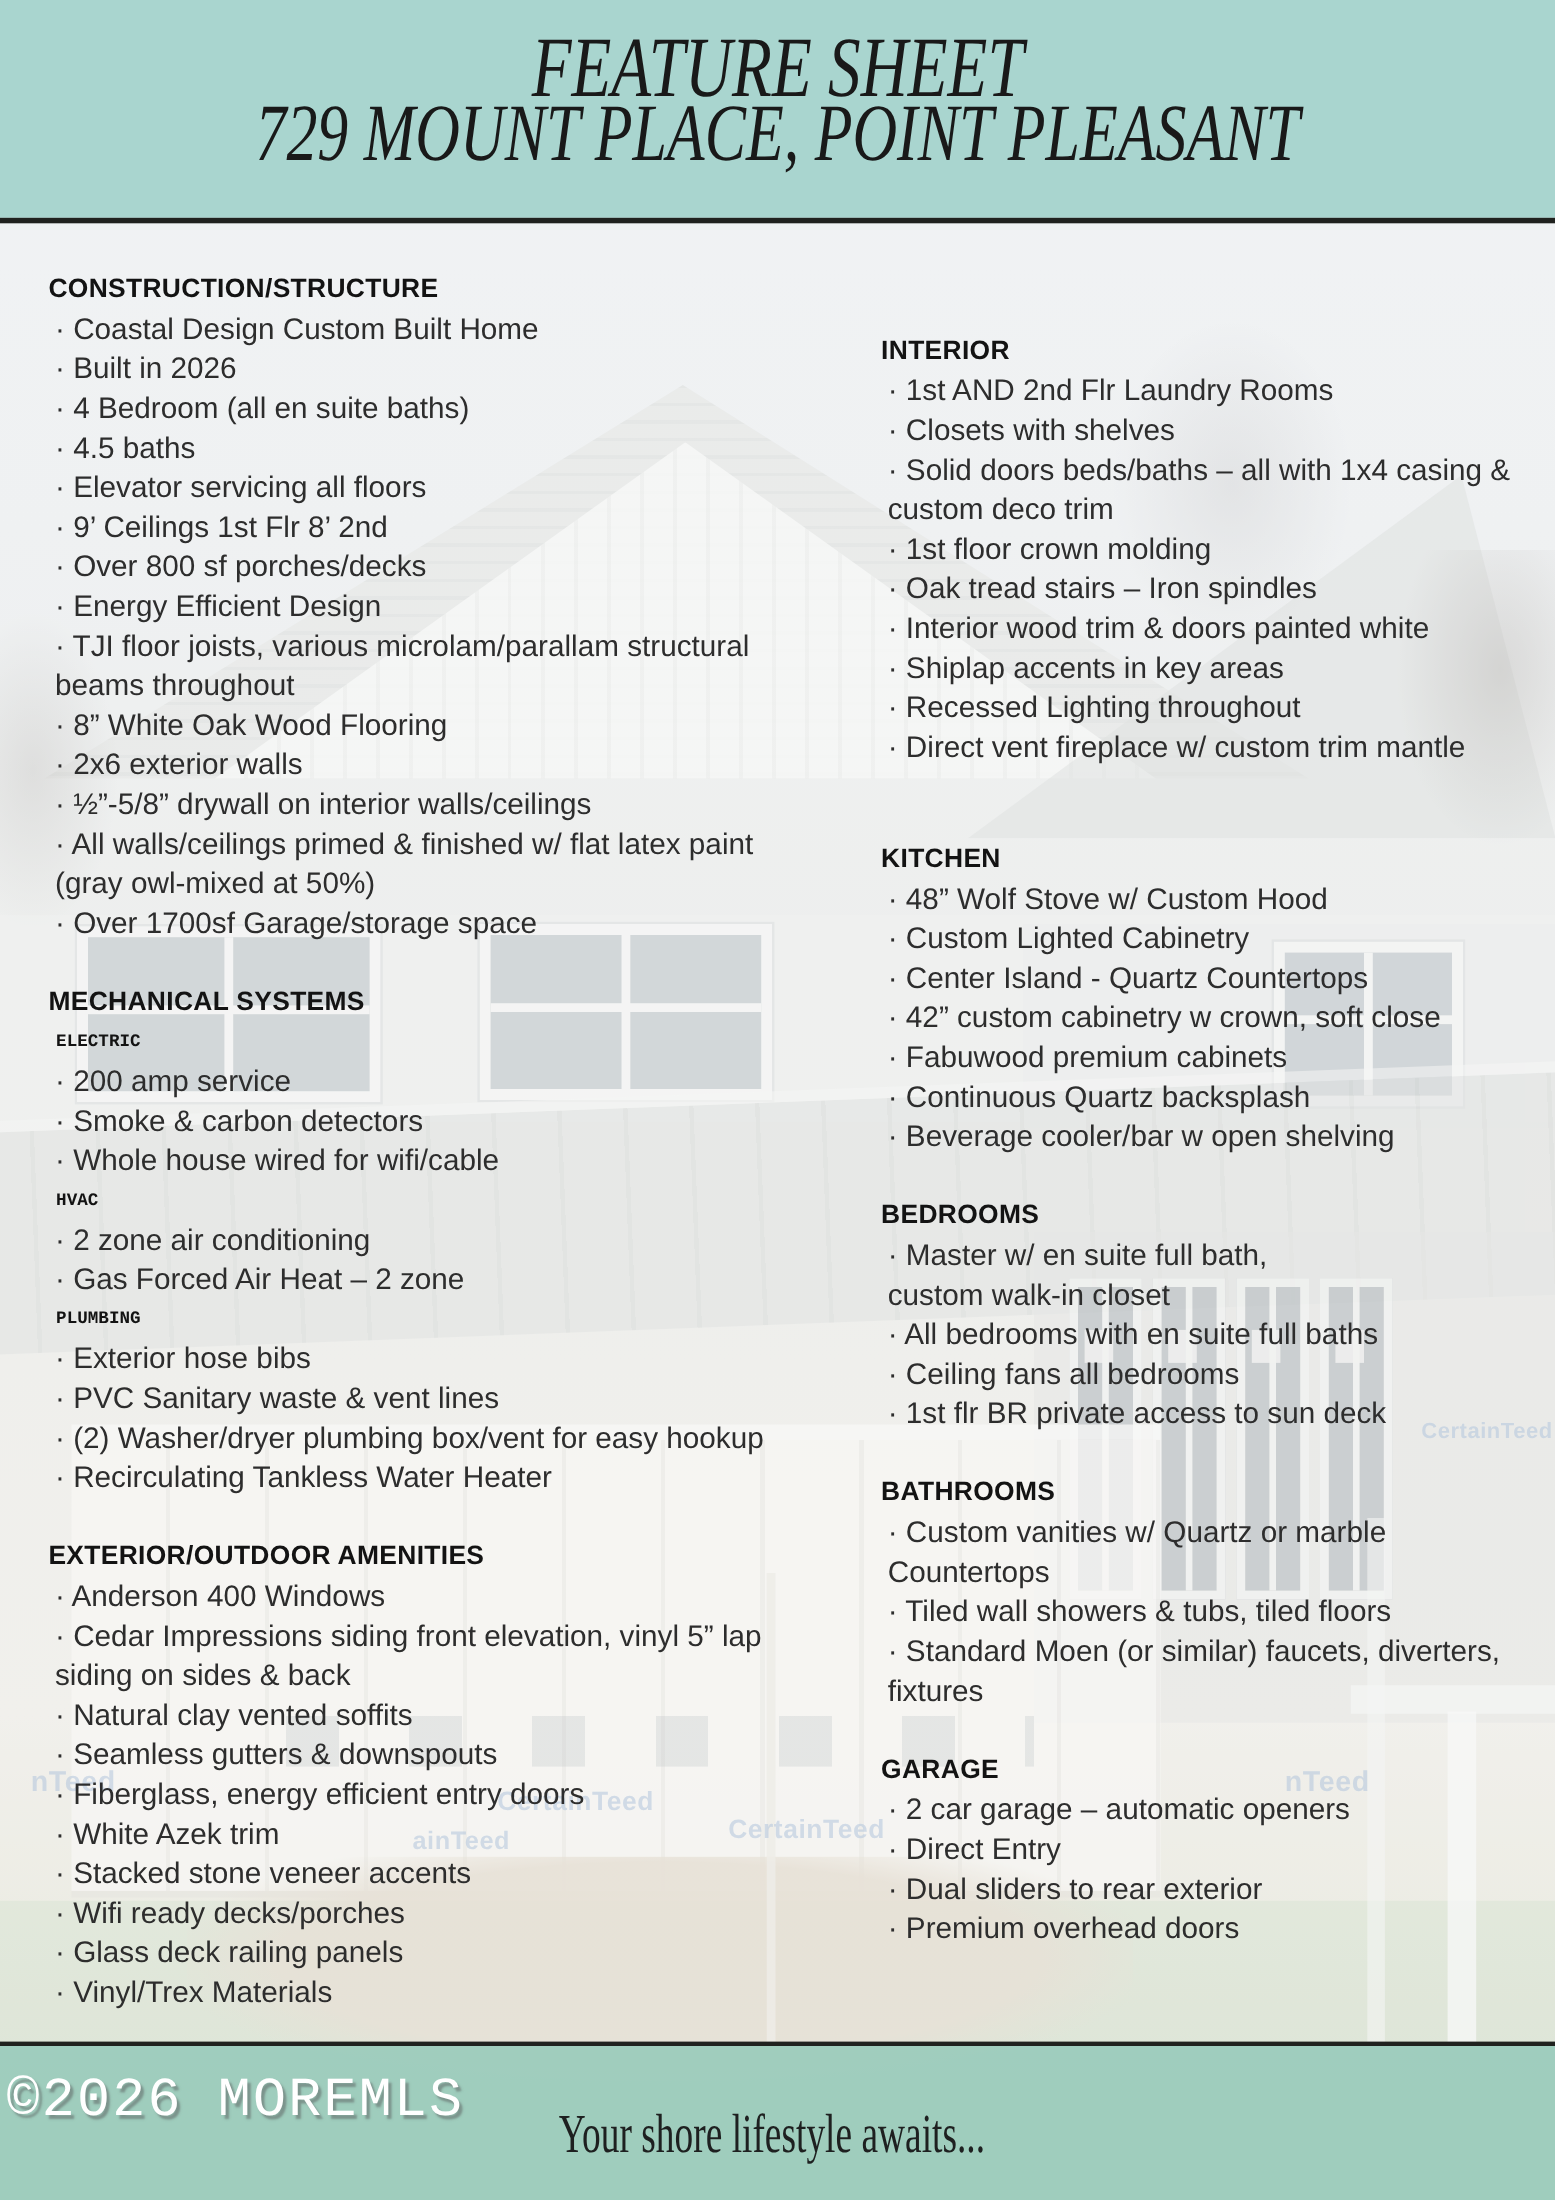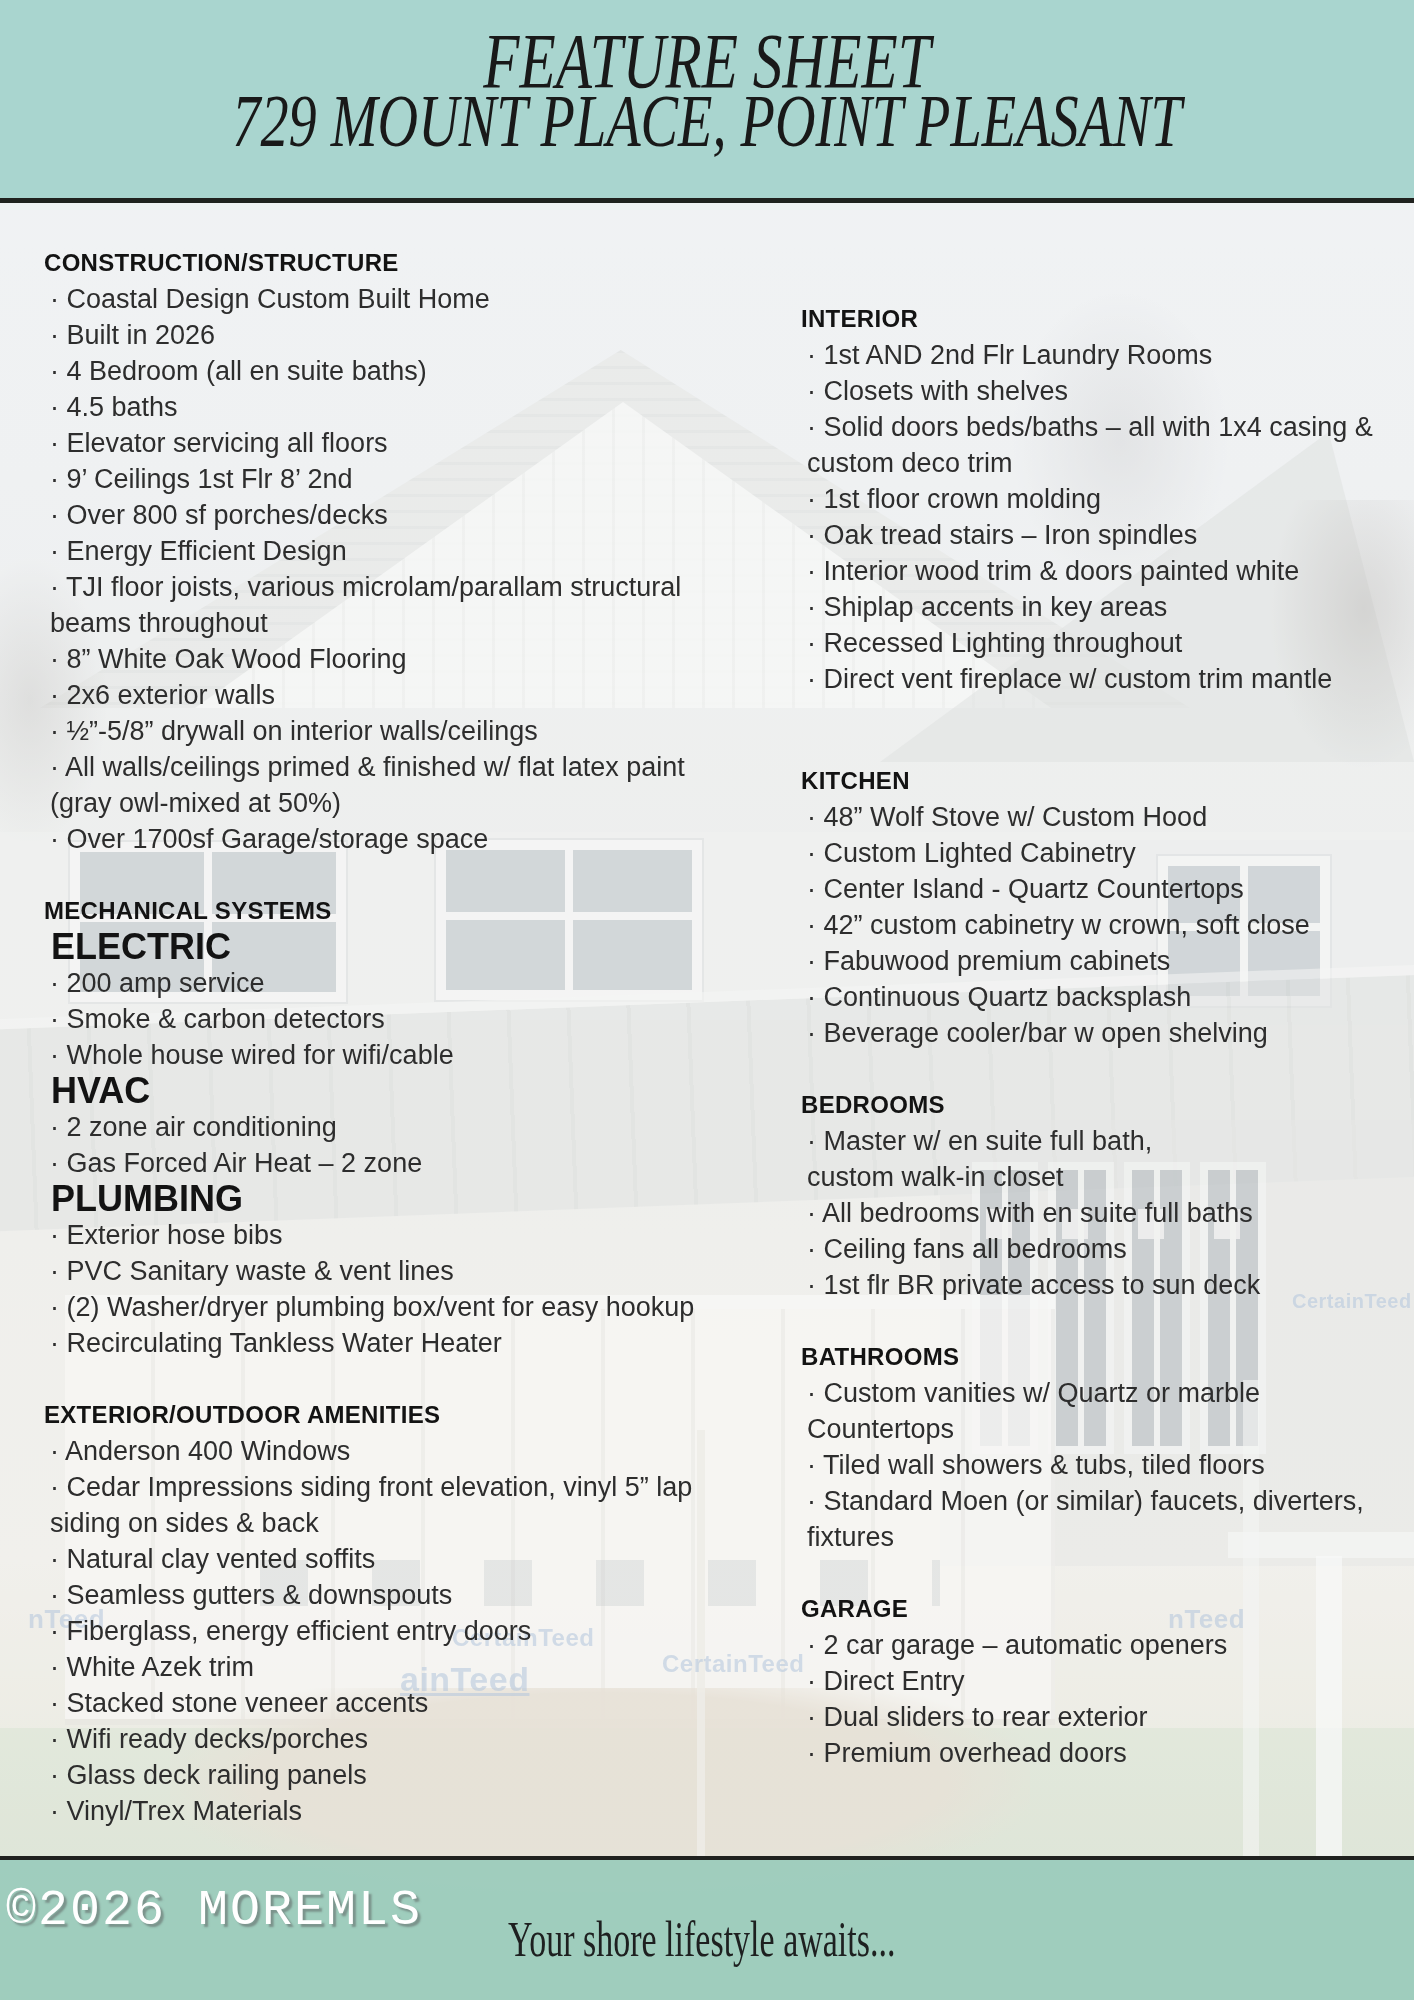--- a/index.html
+++ b/index.html
@@ -71,22 +71,22 @@
   .title-1 { top:22px; font-size:78px; transform:scaleX(.76); }
   .title-2 { top:84px; font-size:74px; transform:scaleX(.76); }
   
   .col { position:absolute; z-index:5; }
   .col-left  { left:44px;  top:245px; width:716px; }
   .col-right { left:773px; top:301px; width:636px;margin-left:28px; }
   .sec-title { font-size:24px; line-height:36px; font-weight:700; letter-spacing:.3px;
     color:var(--heading-text,#131313); }
   .feature-section:not(:first-child) .sec-title { margin-top:36px; }
   .col-right .feature-section:nth-of-type(2) .sec-title { margin-top:66px; }
-  .sub-title { font-size:36px; line-height:36px; font-weight:700; margin-left:7px;
-    color:var(--heading-text,#131313); }
+  .sub-title { font-size:16px; line-height:36px; font-weight:700; margin-left:7px;
+    color:var(--heading-text,#131313);font-family:Liberation Mono, monospace; }
   .item { font-size:27px; line-height:36px; white-space:pre; color:var(--body-text,#2d2d2d); padding-left:6px; }
   
   .copyright { position:absolute; left:6px; top:1886px; z-index:7; line-height:1;
     font-size:50px; letter-spacing:2px; color:var(--footer-copyright,#ffffff);
     text-shadow:3px 3px 2px rgba(92,98,98,.55);font-family:Liberation Mono, monospace; }
   .tagline { position:absolute; left:508px; top:1914px; z-index:7; line-height:1;
     font-family:"Liberation Serif", serif; font-size:50px; color:var(--footer-tagline,#1e2020);
     transform:scaleX(.68); transform-origin:left top; white-space:pre; }
 </style>
 </head>
@@ -116,21 +116,21 @@
     <div class="shape garage-wins"></div>
     <div class="shape grass"></div>
     <div class="shape dirt"></div>
     <div class="shape porch-beam"></div>
     <div class="shape post1"></div>
     <div class="shape post2"></div>
     <div class="shape pole"></div>
     <div id="watermarks">
         <span class="watermark" style="left: 28px; top: 1604px; font-size: 26px;">nTeed</span>
         <span class="watermark" style="left: 452px; top: 1624px; font-size: 24px;">CertainTeed</span>
-        <span class="watermark" style="left: 400px; top: 1660px; font-size: 34px; text-decoration: underline;">ainTeed</span>
+        <span class="watermark" style="left: 375px; top: 1660px; font-size: 23px;">ainTeed</span>
         <span class="watermark" style="left: 662px; top: 1650px; font-size: 24px;">CertainTeed</span>
         <span class="watermark" style="left: 1168px; top: 1604px; font-size: 26px;">nTeed</span>
         <span class="watermark" style="left: 1292px; top: 1290px; font-size: 20px;">CertainTeed</span>
       </div>
   </div>
   <div class="wash"></div>
 
   <div class="header-band"></div>
   <div class="title-line title-1">FEATURE SHEET</div>
   <div class="title-line title-2">729 MOUNT PLACE, POINT PLEASANT</div>

